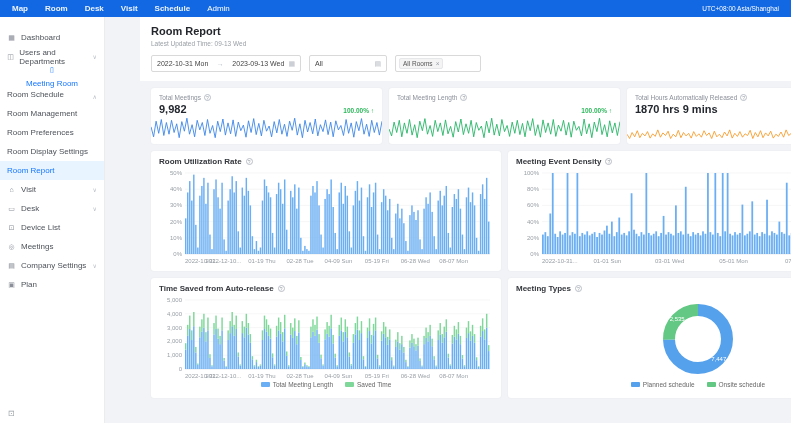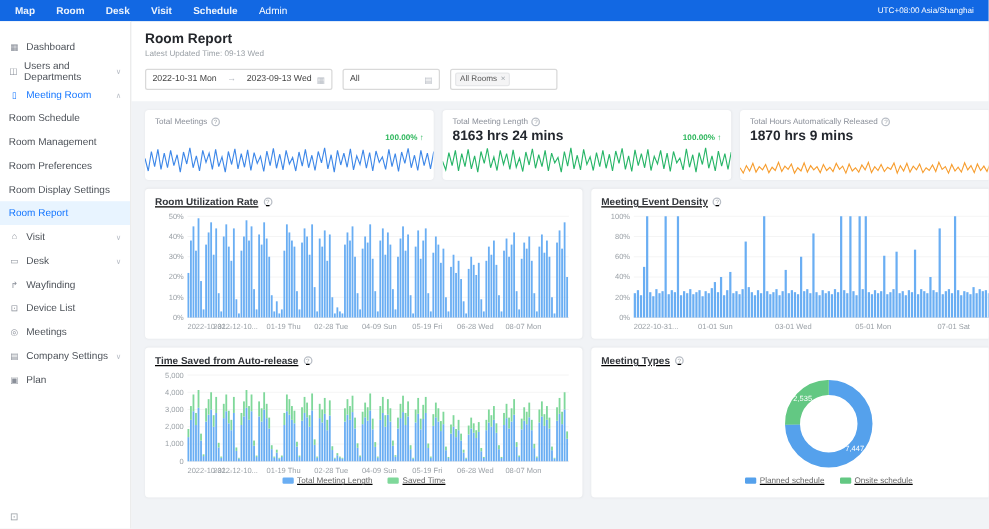--- a/index.html
+++ b/index.html
@@ -5,30 +5,30 @@
   * { margin:0; padding:0; box-sizing:border-box; }
   html,body { width:791px; height:423px; overflow:hidden; background:#f1f3f6;
               font-family:"Liberation Sans", sans-serif; }
   
   .navbar { height:17px; background:#1268e3; color:#fff; display:flex; align-items:center;
             padding:0 12px; font-size:8px; gap:17px; }
   .nav-item { cursor:pointer; opacity:.92; white-space:nowrap;font-weight:bold; }
   .nav-item.active { font-weight:normal; opacity:1; }
   .tz { margin-left:auto; font-size:6.5px; white-space:nowrap; }
   
-  .app { display:flex; height:406px; }
+  .app { display:flex; height:406px;gap:35px; }
   .sidebar { width:105px; background:#fff; border-right:1px solid #ececec; padding-top:11px;
              position:relative; flex-shrink:0; }
   .side-item { display:flex; align-items:center; height:19px; padding:0 7px; gap:5px;
                font-size:8px; color:#4d5259; cursor:pointer; }
   .side-item .s-icon { font-size:7px; color:#8a8f99; width:9px; text-align:center; }
   .side-item .chev { margin-left:auto; color:#b9bec6; font-size:6px; }
   .side-item.child { }
   .side-item.active { background:#e8f4ff; color:#1677ff; }
-  .side-item.section-on { color:#1677ff; }
+  .side-item.section-on { color:#1677ff;flex-direction:column; }
   .side-item.section-on .s-icon { color:#1677ff; }
   .collapse-btn { position:absolute; bottom:5px; left:8px; color:#9aa0a6; font-size:8px; cursor:pointer; }
   .main { flex:1; overflow:hidden; display:flex; flex-direction:column; min-width:0; }
   
   .page-head { background:#fff; padding:8px 0 9px 11px; }
   .page-title { font-size:11px; font-weight:bold; color:#23262b; }
   .updated { font-size:6.5px; color:#9aa0a6; margin-top:3px; }
   .filter-row { display:flex; gap:8px; margin-top:8px; }
   .input { height:17px; border:1px solid #d9d9d9; border-radius:2px; background:#fff;
            display:flex; align-items:center; font-size:7px; color:#444; padding:0 5px; gap:4px; }
@@ -44,21 +44,21 @@
   
   .content { padding:7px 0 0 11px; }
   .stats-row, .charts-row { display:flex; gap:7px; }
   .charts-row { margin-top:7px; }
   .card { background:#fff; border-radius:3px; box-shadow:0 0 2px rgba(0,0,0,.06); flex-shrink:0; }
   .stat-card { width:231px; height:56px; position:relative; overflow:hidden; }
   .stat-title { padding:6px 8px 0; font-size:6.5px; color:#8a8f99; display:flex; gap:3px; align-items:center; }
   .stat-value { padding:0 8px; font-size:11px; font-weight:bold; color:#23272e; margin-top:2px; }
   .stat-change { position:absolute; right:8px; top:19px; font-size:6.5px; font-weight:bold; color:#2bb65a; }
   .spark { position:absolute; bottom:0; left:0; display:block; }
-  .chart-card { padding:6px 8px 19px; height:120px; overflow:hidden;text-decoration:underline; }
+  .chart-card { padding:6px 8px 19px; height:120px; overflow:hidden; }
   .chart-card.left { width:350px; }
   .chart-card.right { width:380px; }
   .chart-title { font-size:8px; font-weight:bold; color:#33363b; display:flex; gap:4px; align-items:center; }
   .info { width:7px; height:7px; border:1px solid #b9bec6; border-radius:50%; font-size:5px; color:#9aa0a6;
           display:inline-flex; align-items:center; justify-content:center; font-weight:normal; flex-shrink:0; }
   .legend { display:flex; justify-content:center; gap:12px; font-size:6.5px; color:#666; align-items:center; }
   .sw { width:9px; height:5px; border-radius:1px; display:inline-block; margin-right:3px; }
   svg { display:block; }
 </style>
 </head>
@@ -112,24 +112,20 @@
           <span class="s-icon">⌂</span>
           <span>Visit</span>
           <span class="chev">∨</span>
         </div>
         <div class="side-item">
           <span class="s-icon">▭</span>
           <span>Desk</span>
           <span class="chev">∨</span>
         </div>
         <div class="side-item">
-          <span class="s-icon">↱</span>
-          <span>Wayfinding</span>
-        </div>
-        <div class="side-item">
           <span class="s-icon">⊡</span>
           <span>Device List</span>
         </div>
         <div class="side-item">
           <span class="s-icon">◎</span>
           <span>Meetings</span>
         </div>
         <div class="side-item">
           <span class="s-icon">▤</span>
           <span>Company Settings</span>
@@ -167,31 +163,31 @@
       </div>
     </div>
 
     <div class="content">
       <div class="stats-row" id="stats-row">
           <div class="card stat-card">
             <div class="stat-title">
               <span>Total Meetings</span>
               <span class="info">?</span>
             </div>
+            <div class="stat-value">9,982</div>
             <div class="stat-change">100.00% ↑</div>
             <svg width="231" height="30" class="spark">
               <polyline points="0.0,12.8 2.6,22.8 5.1,7.2 7.7,19.3 10.3,5.5 12.8,21.5 15.4,8.5 18.0,20.2 20.5,6.3 23.1,18.5 25.7,9.8 28.2,23.7 30.8,7.6 33.4,17.2 35.9,4.2 38.5,20.2 41.1,10.7 43.6,22.8 46.2,6.3 48.8,15.9 51.3,8.5 53.9,21.5 56.5,5.5 59.0,19.3 61.6,11.5 64.2,23.7 66.7,7.2 69.3,17.6 71.9,5.0 74.4,21.1 77.0,8.9 79.6,19.8 82.1,5.9 84.7,22.4 87.3,8.1 89.8,16.7 92.4,11.1 95.0,23.2 97.5,6.8 100.1,18.5 102.7,4.6 105.2,20.6 107.8,9.4 110.4,21.9 112.9,6.3 115.5,17.2 118.1,12.0 120.6,22.8 123.2,7.6 125.8,18.9 128.3,5.5 130.9,20.2 133.5,10.2 136.0,22.4 138.6,7.2 141.2,16.3 143.7,4.2 146.3,21.1 148.9,9.8 151.4,23.7 154.0,6.3 156.6,18.0 159.1,8.5 161.7,19.8 164.3,5.0 166.8,21.9 169.4,10.7 172.0,17.6 174.5,5.9 177.1,20.6 179.7,8.1 182.2,22.8 184.8,6.8 187.4,15.9 189.9,11.5 192.5,21.5 195.1,5.5 197.6,19.3 200.2,8.9 202.8,23.2 205.3,7.6 207.9,16.7 210.5,4.6 213.0,20.2 215.6,10.2 218.2,22.4 220.7,6.3 223.3,18.5 225.9,8.5 228.4,21.1 231.0,7.2" fill="none" stroke="#3d87e8" stroke-width="0.9"></polyline>
             </svg>
           </div>
           <div class="card stat-card">
             <div class="stat-title">
               <span>Total Meeting Length</span>
               <span class="info">?</span>
             </div>
-            <div class="stat-value">8163 hrs 24 mins</div>
             <div class="stat-change">100.00% ↑</div>
             <svg width="231" height="30" class="spark">
               <polyline points="0.0,15.0 2.6,21.9 5.1,8.1 7.7,18.5 10.3,6.3 12.8,22.8 15.4,8.9 18.0,19.3 20.5,5.5 23.1,21.1 25.7,10.7 28.2,23.7 30.8,7.2 33.4,16.7 35.9,4.6 38.5,20.2 41.1,11.5 43.6,22.4 46.2,6.3 48.8,17.6 51.3,8.9 53.9,21.5 56.5,5.9 59.0,19.8 61.6,12.4 64.2,23.2 66.7,7.6 69.3,18.0 71.9,5.0 74.4,20.6 77.0,9.8 79.6,19.3 82.1,6.3 84.7,22.8 87.3,8.5 89.8,16.3 92.4,12.0 95.0,23.7 97.5,7.2 100.1,18.9 102.7,4.2 105.2,21.1 107.8,10.2 110.4,21.9 112.9,5.5 115.5,17.6 118.1,11.5 120.6,22.4 123.2,8.1 125.8,19.3 128.3,6.3 130.9,20.6 133.5,9.4 136.0,22.8 138.6,6.8 141.2,16.7 143.7,4.6 146.3,21.5 148.9,10.7 151.4,23.2 154.0,5.9 156.6,18.5 159.1,8.9 161.7,20.2 164.3,5.5 166.8,22.4 169.4,11.1 172.0,17.2 174.5,6.3 177.1,21.1 179.7,8.5 182.2,23.2 184.8,7.2 187.4,16.3 189.9,12.4 192.5,21.9 195.1,5.0 197.6,19.8 200.2,9.8 202.8,23.7 205.3,8.1 207.9,17.6 210.5,4.2 213.0,20.6 215.6,10.7 218.2,22.8 220.7,6.8 223.3,18.9 225.9,8.9 228.4,21.5 231.0,7.6" fill="none" stroke="#27b567" stroke-width="0.9"></polyline>
             </svg>
           </div>
           <div class="card stat-card">
             <div class="stat-title">
               <span>Total Hours Automatically Released</span>
               <span class="info">?</span>
             </div>

